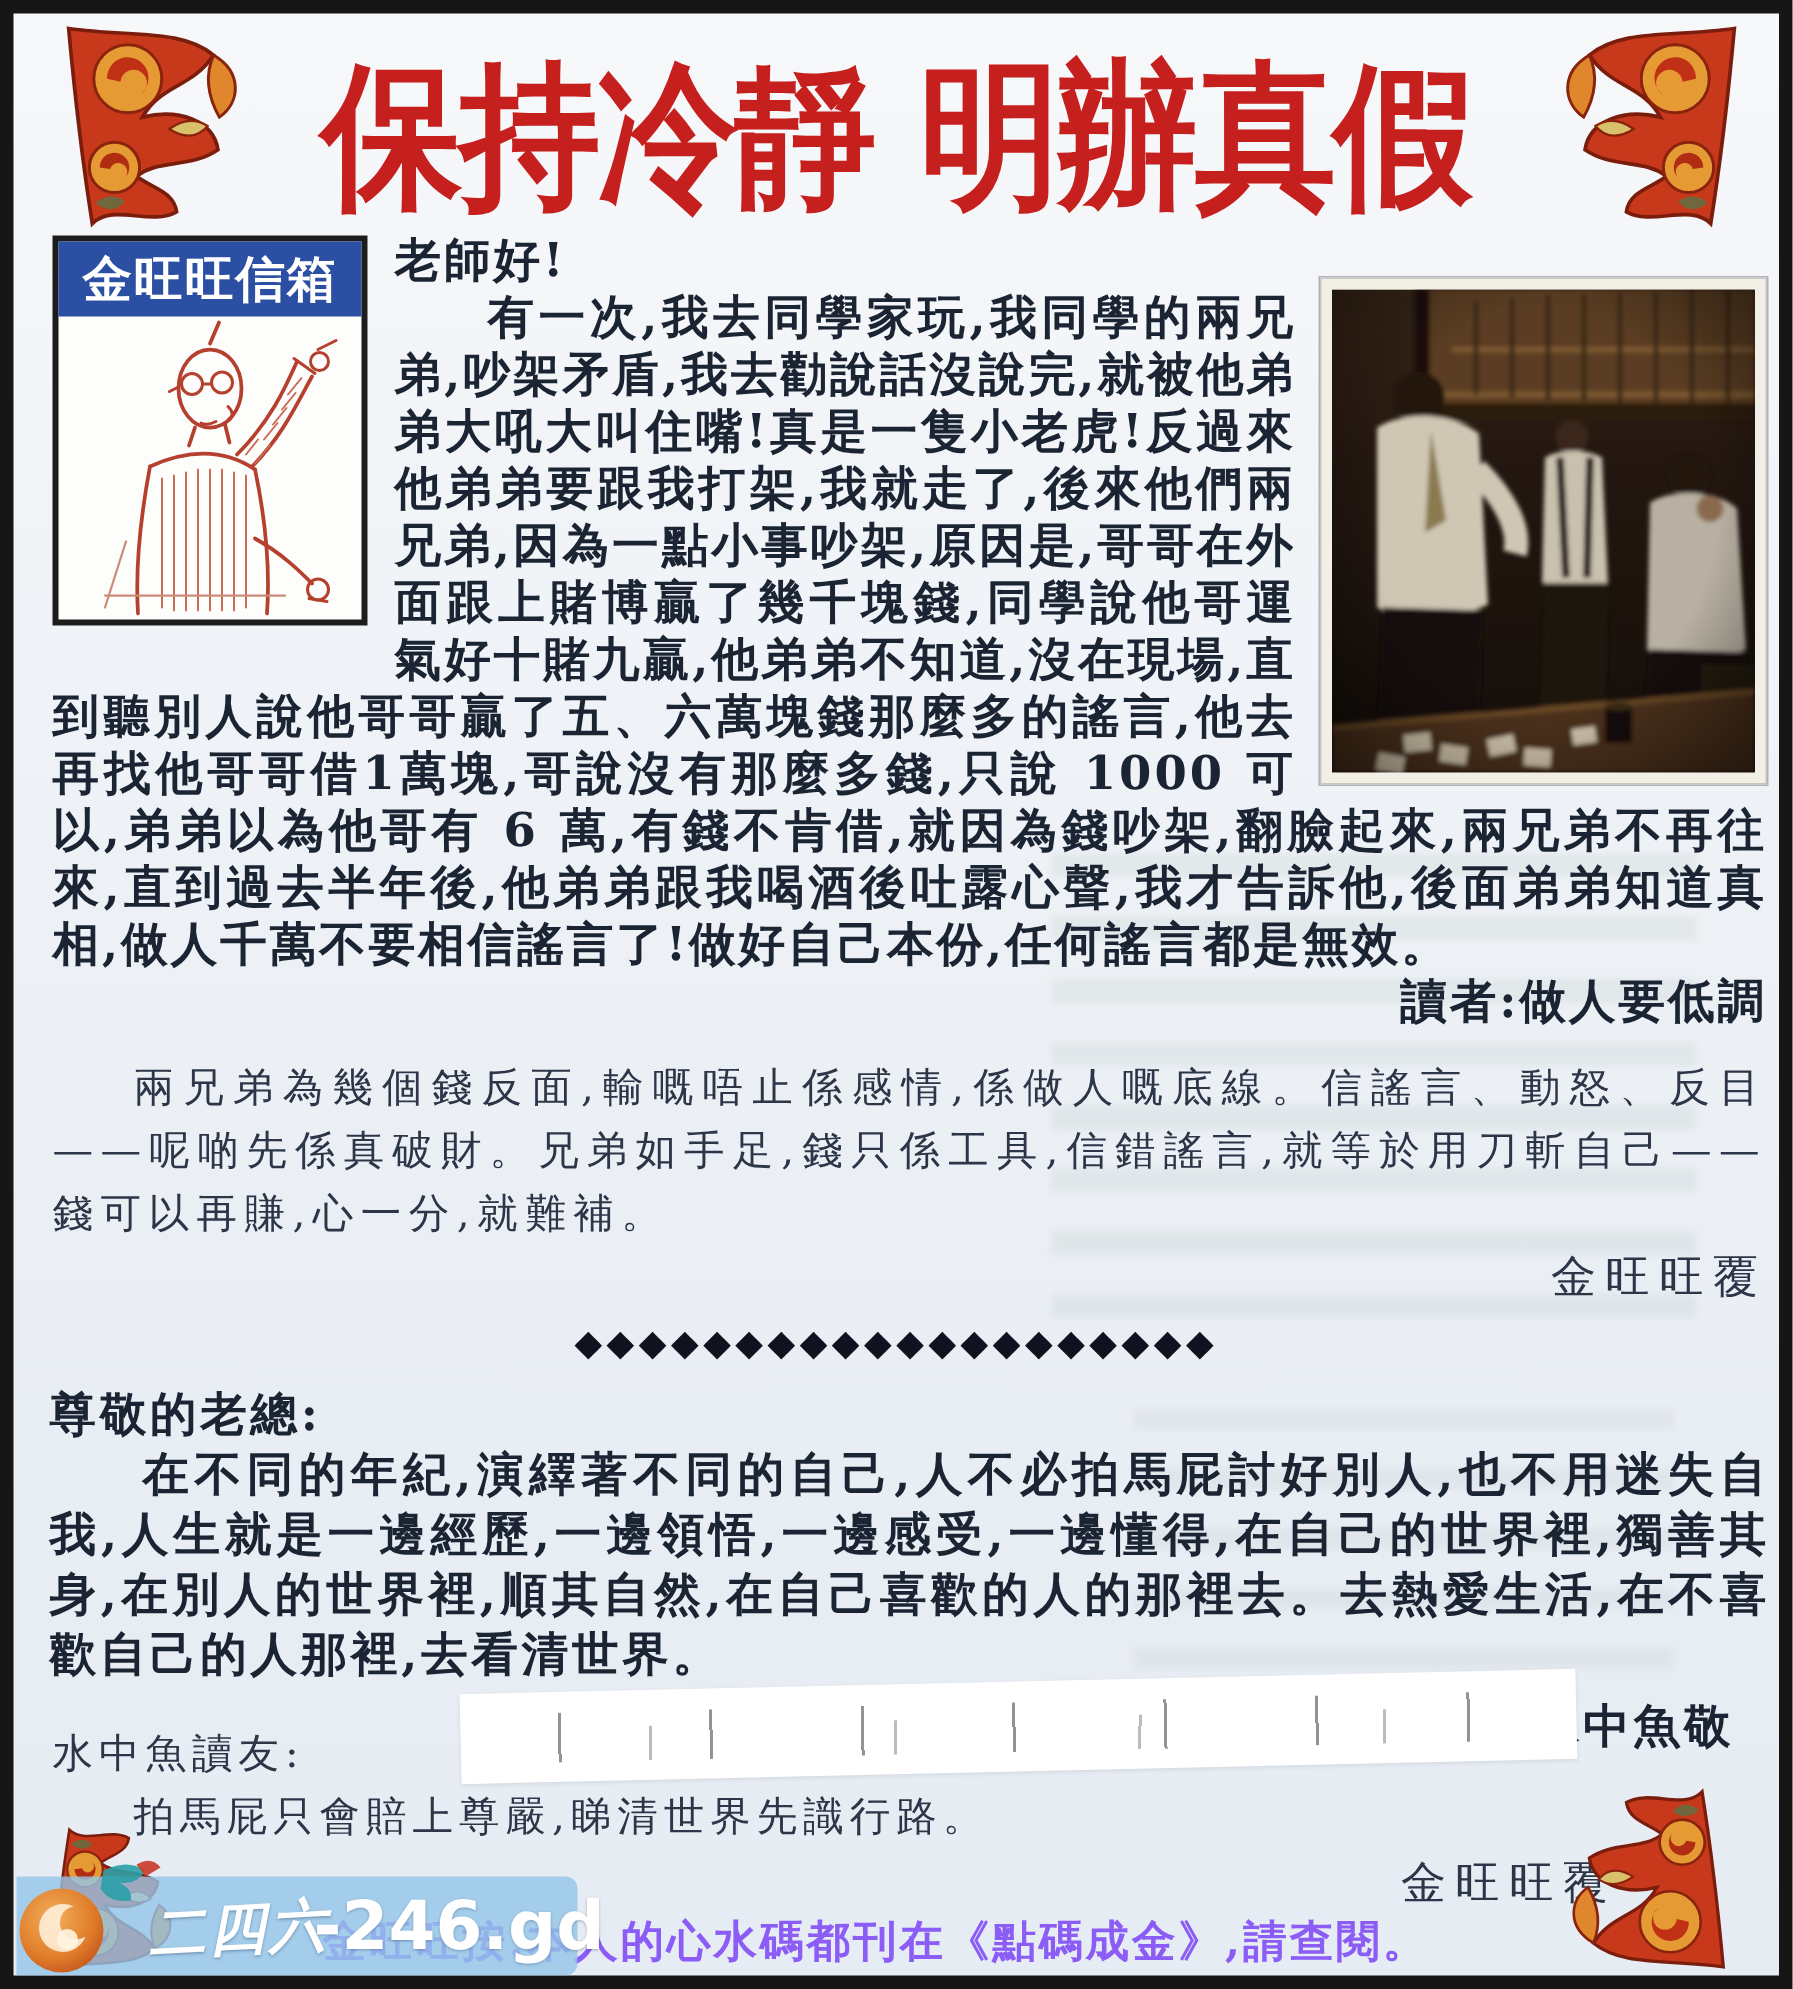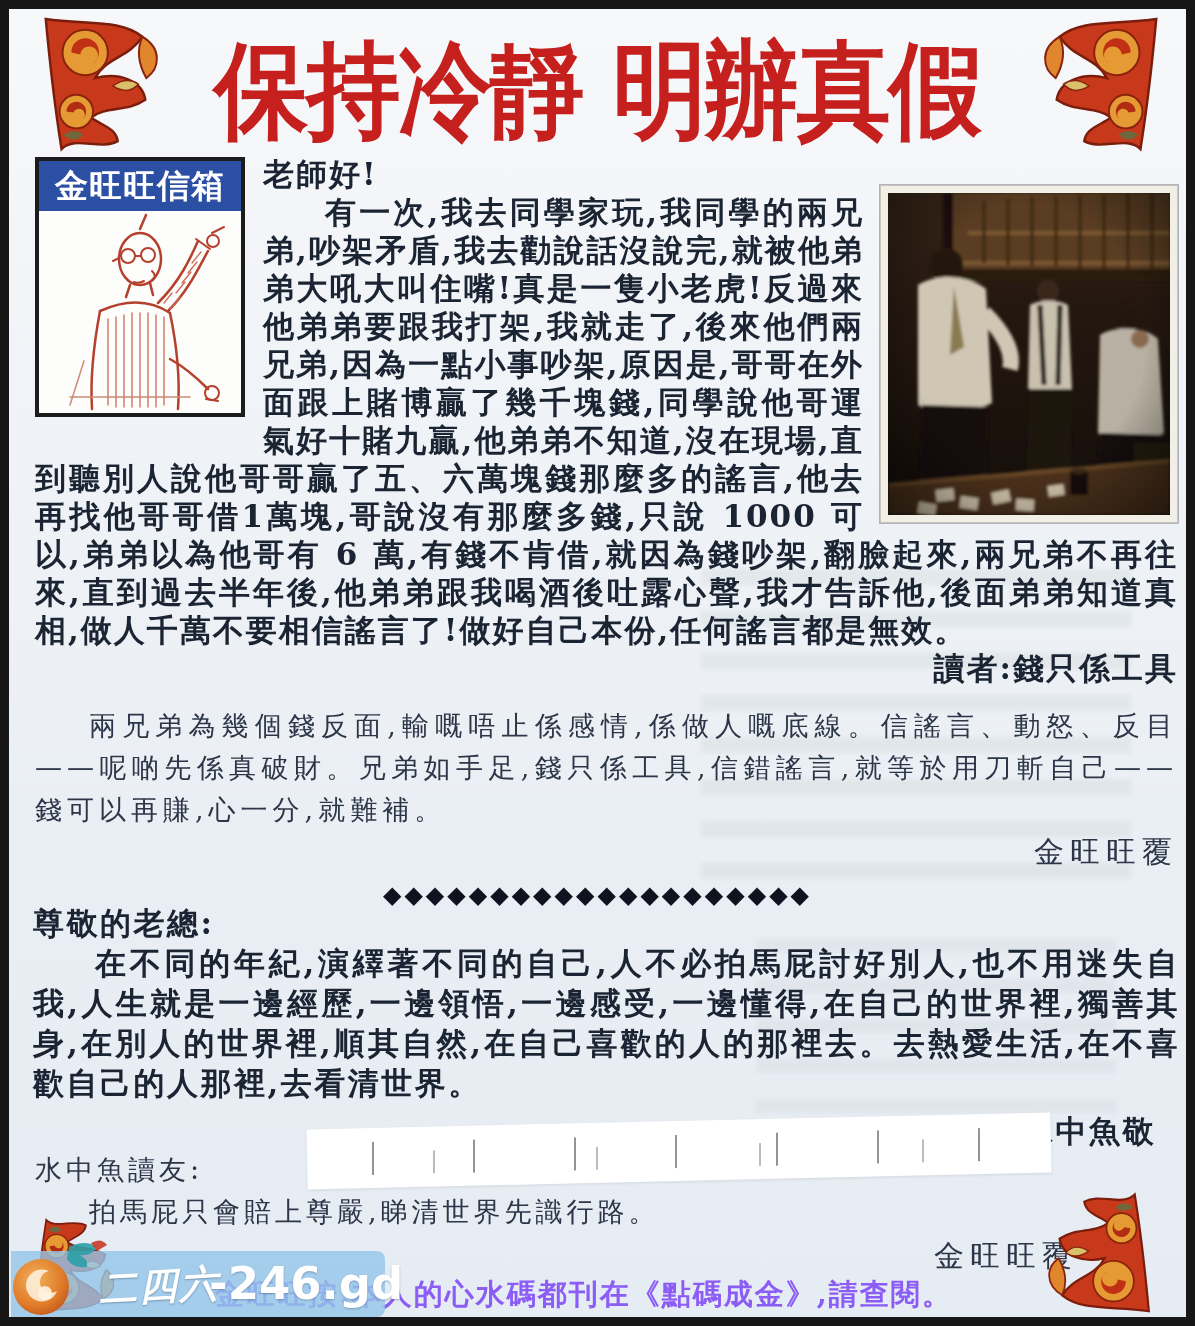--- a/index.html
+++ b/index.html
@@ -63,21 +63,21 @@
     text-align:right;margin-top:2px;margin-right:34px;
     font-size:30px;letter-spacing:6px;color:#2c3648;white-space:nowrap;
   }
   
   .separator{
     position:absolute;top:872px;left:0;right:0;text-align:center;z-index:2;
     font-size:24px;letter-spacing:3px;color:#10131f;
   }
   
   .letter2{
-    position:absolute;top:894px;left:24px;width:1147px;z-index:2;
+    position:absolute;top:914px;left:24px;width:1147px;z-index:2;
     font-size:31px;line-height:40px;letter-spacing:2.5px;
     color:#1b2433;font-weight:600;text-align:justify;
   }
   .letter2 p{margin:0;}
   .letter2 .body-text{text-indent:2em;}
   .letter2 .sig-right{margin-top:8px;margin-right:24px;}
   
   .reply2{
     position:absolute;top:1140px;left:26px;width:1143px;z-index:2;
     font-size:27px;line-height:42px;letter-spacing:4px;
@@ -264,21 +264,21 @@
         </g>
         <rect x="182" y="278" width="18" height="24" fill="#120d08"></rect>
         <ellipse cx="191" cy="278" rx="9" ry="3" fill="#3a2a18"></ellipse>
       </g>
       <rect width="282" height="322" fill="url(#vig)"></rect>
     </svg>
   </div>
 
   <p class="salutation">老師好!</p>
   <p class="body-text">有一次,我去同學家玩,我同學的兩兄弟,吵架矛盾,我去勸說話沒說完,就被他弟弟大吼大叫住嘴!真是一隻小老虎!反過來他弟弟要跟我打架,我就走了,後來他們兩兄弟,因為一點小事吵架,原因是,哥哥在外面跟上賭博贏了幾千塊錢,同學說他哥運氣好十賭九贏,他弟弟不知道,沒在現場,直到聽別人說他哥哥贏了五、六萬塊錢那麼多的謠言,他去再找他哥哥借1萬塊,哥說沒有那麼多錢,只說 1000 可以,弟弟以為他哥有 6 萬,有錢不肯借,就因為錢吵架,翻臉起來,兩兄弟不再往來,直到過去半年後,他弟弟跟我喝酒後吐露心聲,我才告訴他,後面弟弟知道真相,做人千萬不要相信謠言了!做好自己本份,任何謠言都是無效。</p>
-  <p class="sig-right">讀者:錢只係工具</p>
+  <p class="sig-right">讀者:做人要低調</p>
 </div>
 
 <div class="reply1">
   <p class="body-text">兩兄弟為幾個錢反面,輸嘅唔止係感情,係做人嘅底線。信謠言、動怒、反目——呢啲先係真破財。兄弟如手足,錢只係工具,信錯謠言,就等於用刀斬自己——錢可以再賺,心一分,就難補。</p>
   <p class="reply-sig">金旺旺覆</p>
 </div>
 
 <div class="separator">◆◆◆◆◆◆◆◆◆◆◆◆◆◆◆◆◆◆◆◆</div>
 
 <div class="letter2">

